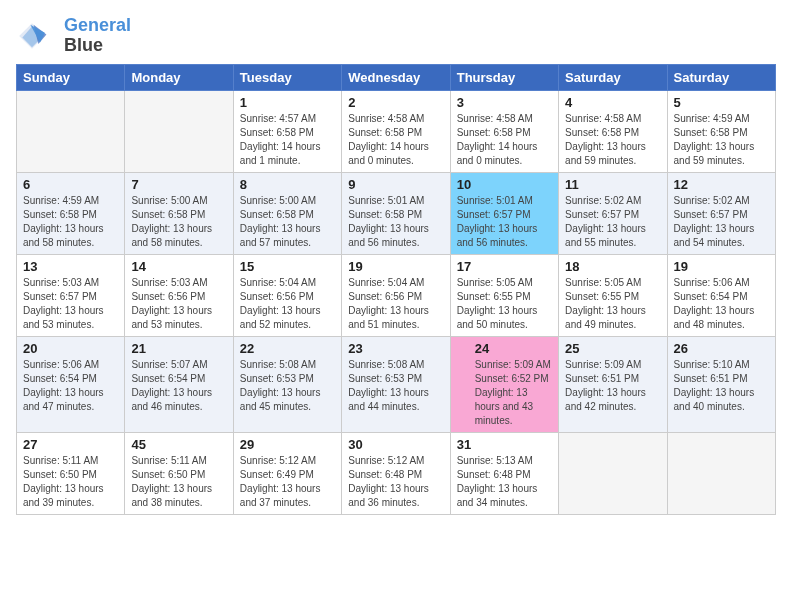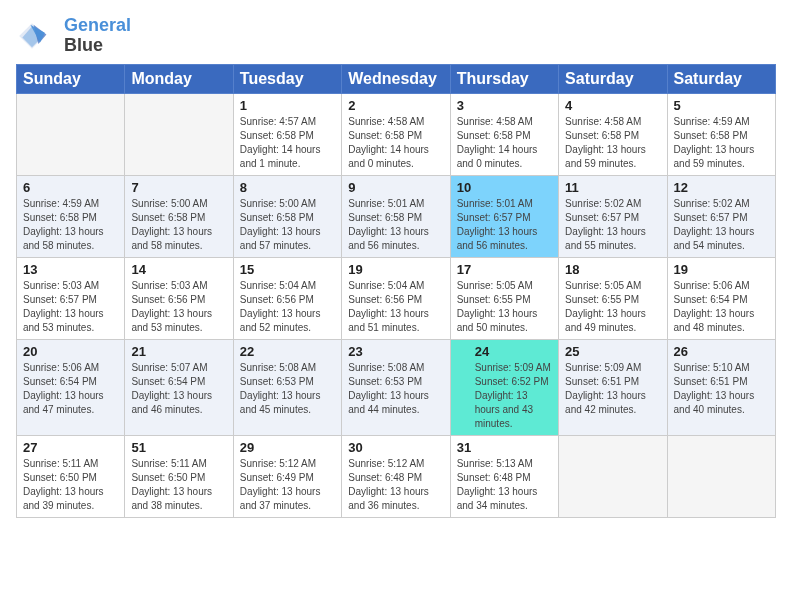--- a/index.html
+++ b/index.html
@@ -47,21 +47,21 @@
       color: #333;
     }
     .calendar {
       width: 100%;
       border-collapse: collapse;
       border: 1px solid #ccc;
     }
     .calendar th {
       background: #3a6abf;
       color: #fff;
-      font-size: 16px;
+      font-size: 13px;
       font-weight: bold;
       padding: 5px 6px;
       border: 1px solid #5580cc;
       text-align: left;
     }
     .calendar td {
       border: 1px solid #ccc;
       vertical-align: top;
       padding: 4px 6px;
       width: 108px;
@@ -226,40 +226,40 @@
           <div class="day-info">Sunrise: 5:07 AM<br>Sunset: 6:54 PM<br>Daylight: 13 hours and 46 minutes.</div>
         </td>
         <td style="background: rgb(238, 242, 249);">
           <div class="day-number">22</div>
           <div class="day-info">Sunrise: 5:08 AM<br>Sunset: 6:53 PM<br>Daylight: 13 hours and 45 minutes.</div>
         </td>
         <td style="background: rgb(238, 242, 249);">
           <div class="day-number">23</div>
           <div class="day-info">Sunrise: 5:08 AM<br>Sunset: 6:53 PM<br>Daylight: 13 hours and 44 minutes.</div>
         </td>
-        <td style="background: #5eead4; padding-left: 24px;">
+        <td style="background: #f9a8d4; padding-left: 24px;">
           <div class="day-number">24</div>
           <div class="day-info">Sunrise: 5:09 AM<br>Sunset: 6:52 PM<br>Daylight: 13 hours and 43 minutes.</div>
         </td>
         <td style="background: rgb(238, 242, 249);">
           <div class="day-number">25</div>
           <div class="day-info">Sunrise: 5:09 AM<br>Sunset: 6:51 PM<br>Daylight: 13 hours and 42 minutes.</div>
         </td>
         <td style="background: rgb(238, 242, 249);">
           <div class="day-number">26</div>
           <div class="day-info">Sunrise: 5:10 AM<br>Sunset: 6:51 PM<br>Daylight: 13 hours and 40 minutes.</div>
         </td>
       </tr>
       <tr class="week-row" style="background: rgb(255, 255, 255);">
         <td>
           <div class="day-number">27</div>
           <div class="day-info">Sunrise: 5:11 AM<br>Sunset: 6:50 PM<br>Daylight: 13 hours and 39 minutes.</div>
         </td>
         <td>
-          <div class="day-number">51</div>
+          <div class="day-number">45</div>
           <div class="day-info">Sunrise: 5:11 AM<br>Sunset: 6:50 PM<br>Daylight: 13 hours and 38 minutes.</div>
         </td>
         <td>
           <div class="day-number">29</div>
           <div class="day-info">Sunrise: 5:12 AM<br>Sunset: 6:49 PM<br>Daylight: 13 hours and 37 minutes.</div>
         </td>
         <td>
           <div class="day-number">30</div>
           <div class="day-info">Sunrise: 5:12 AM<br>Sunset: 6:48 PM<br>Daylight: 13 hours and 36 minutes.</div>
         </td>

